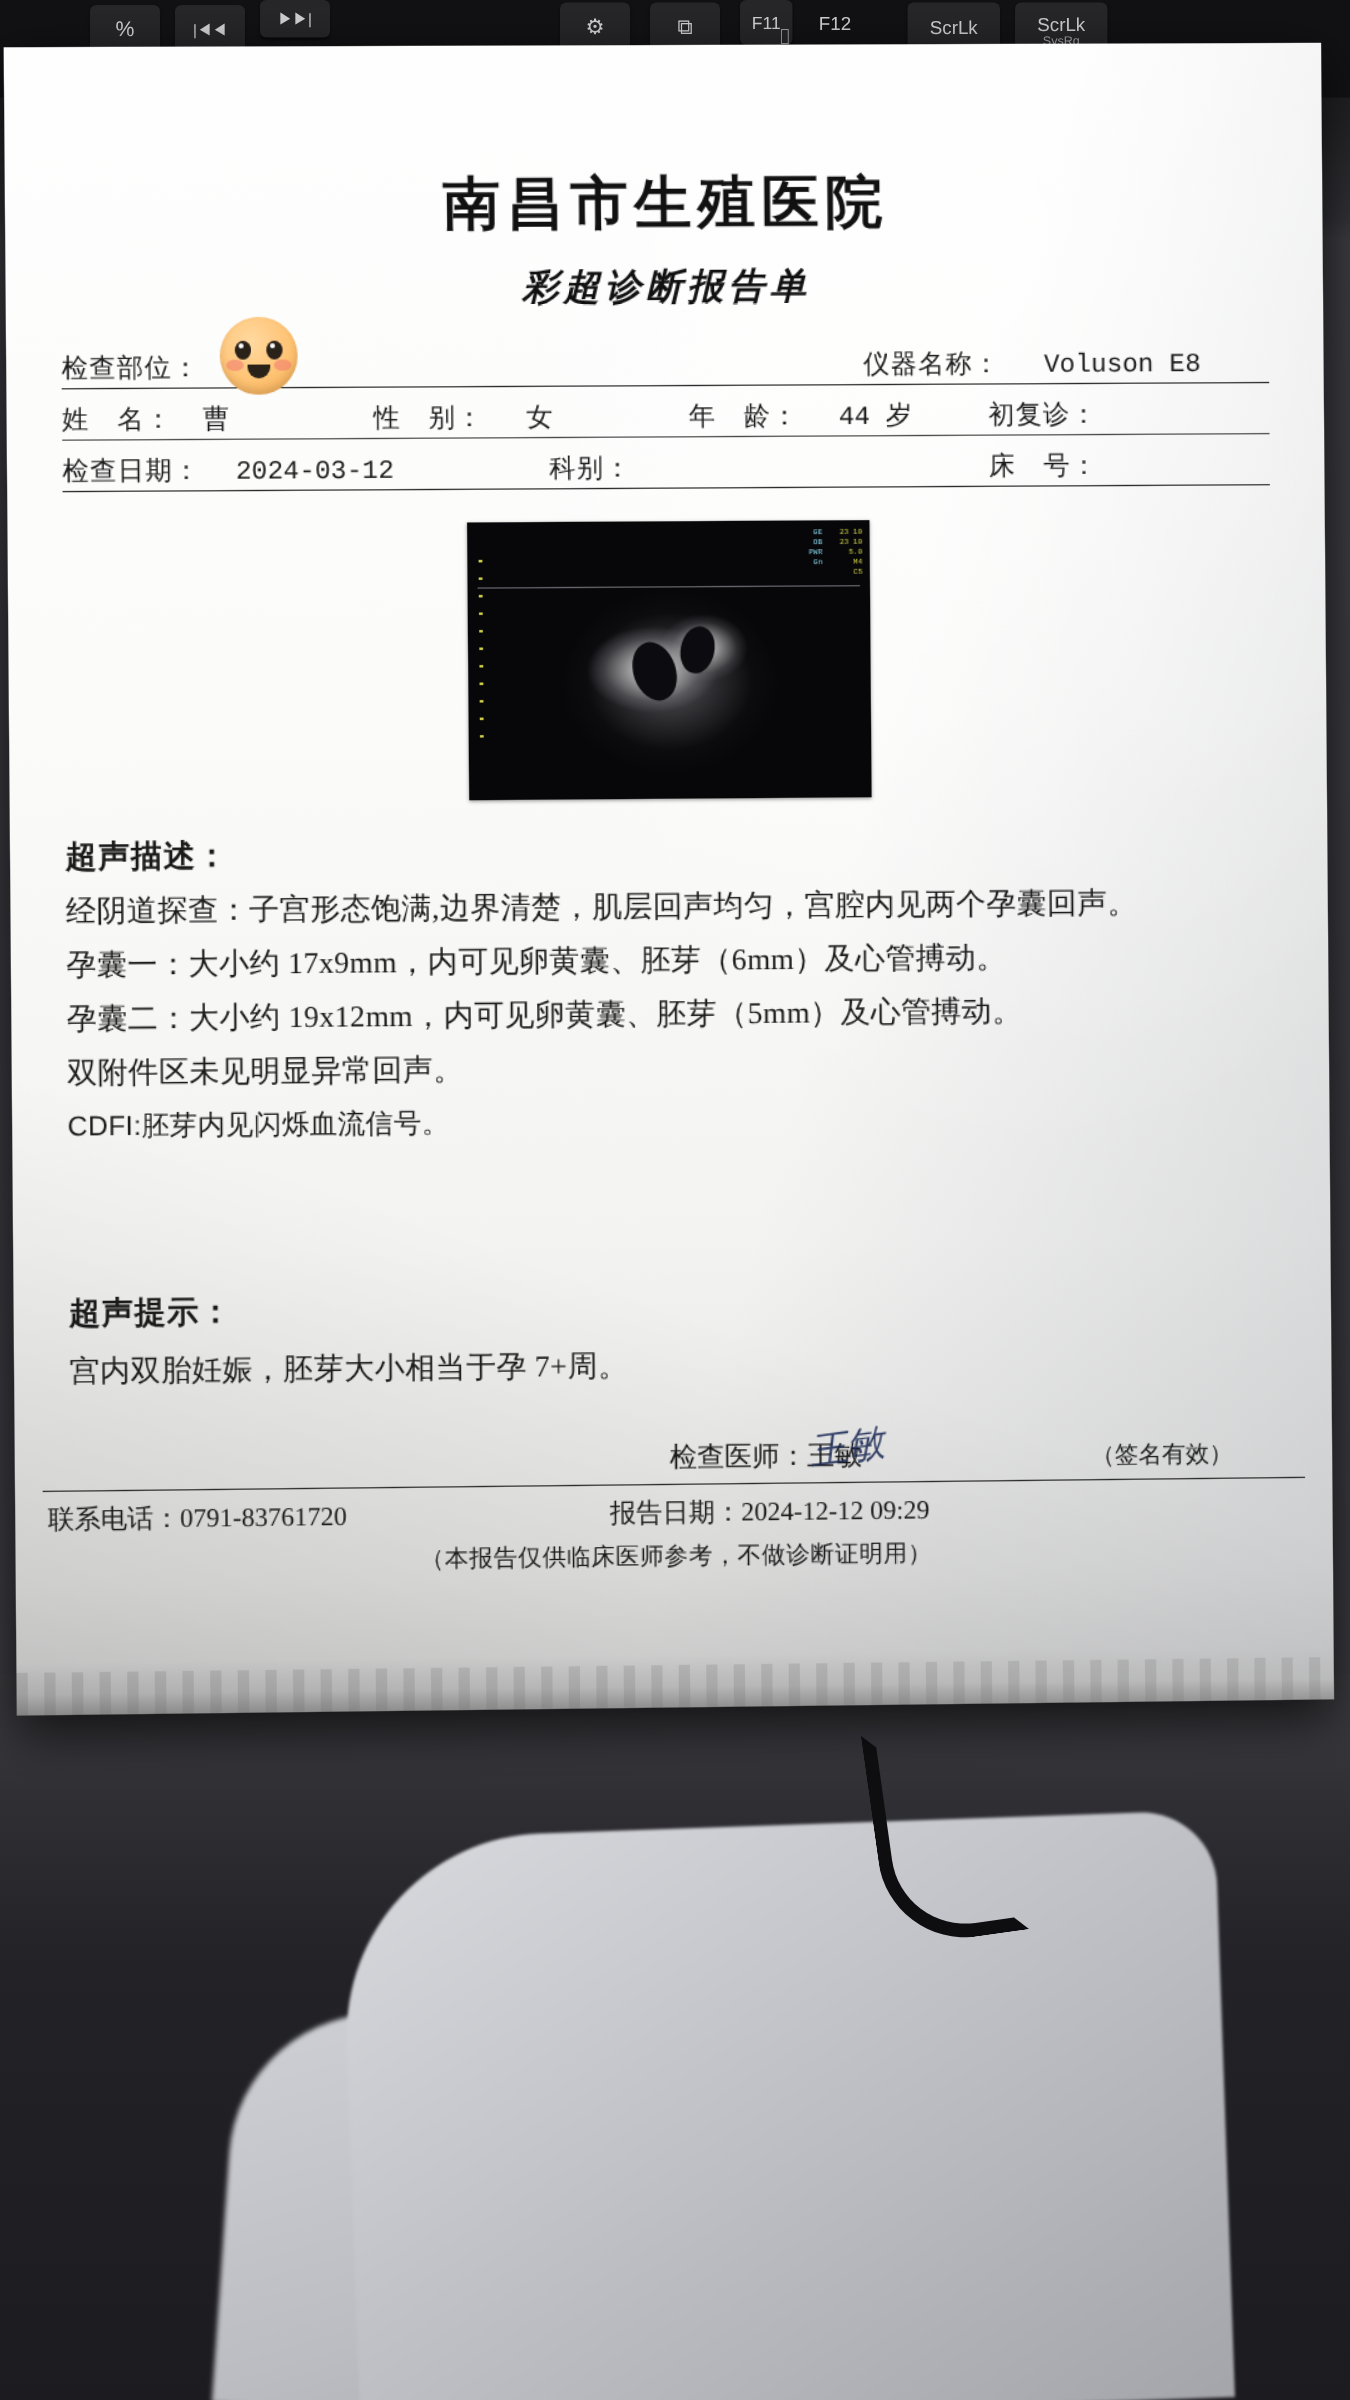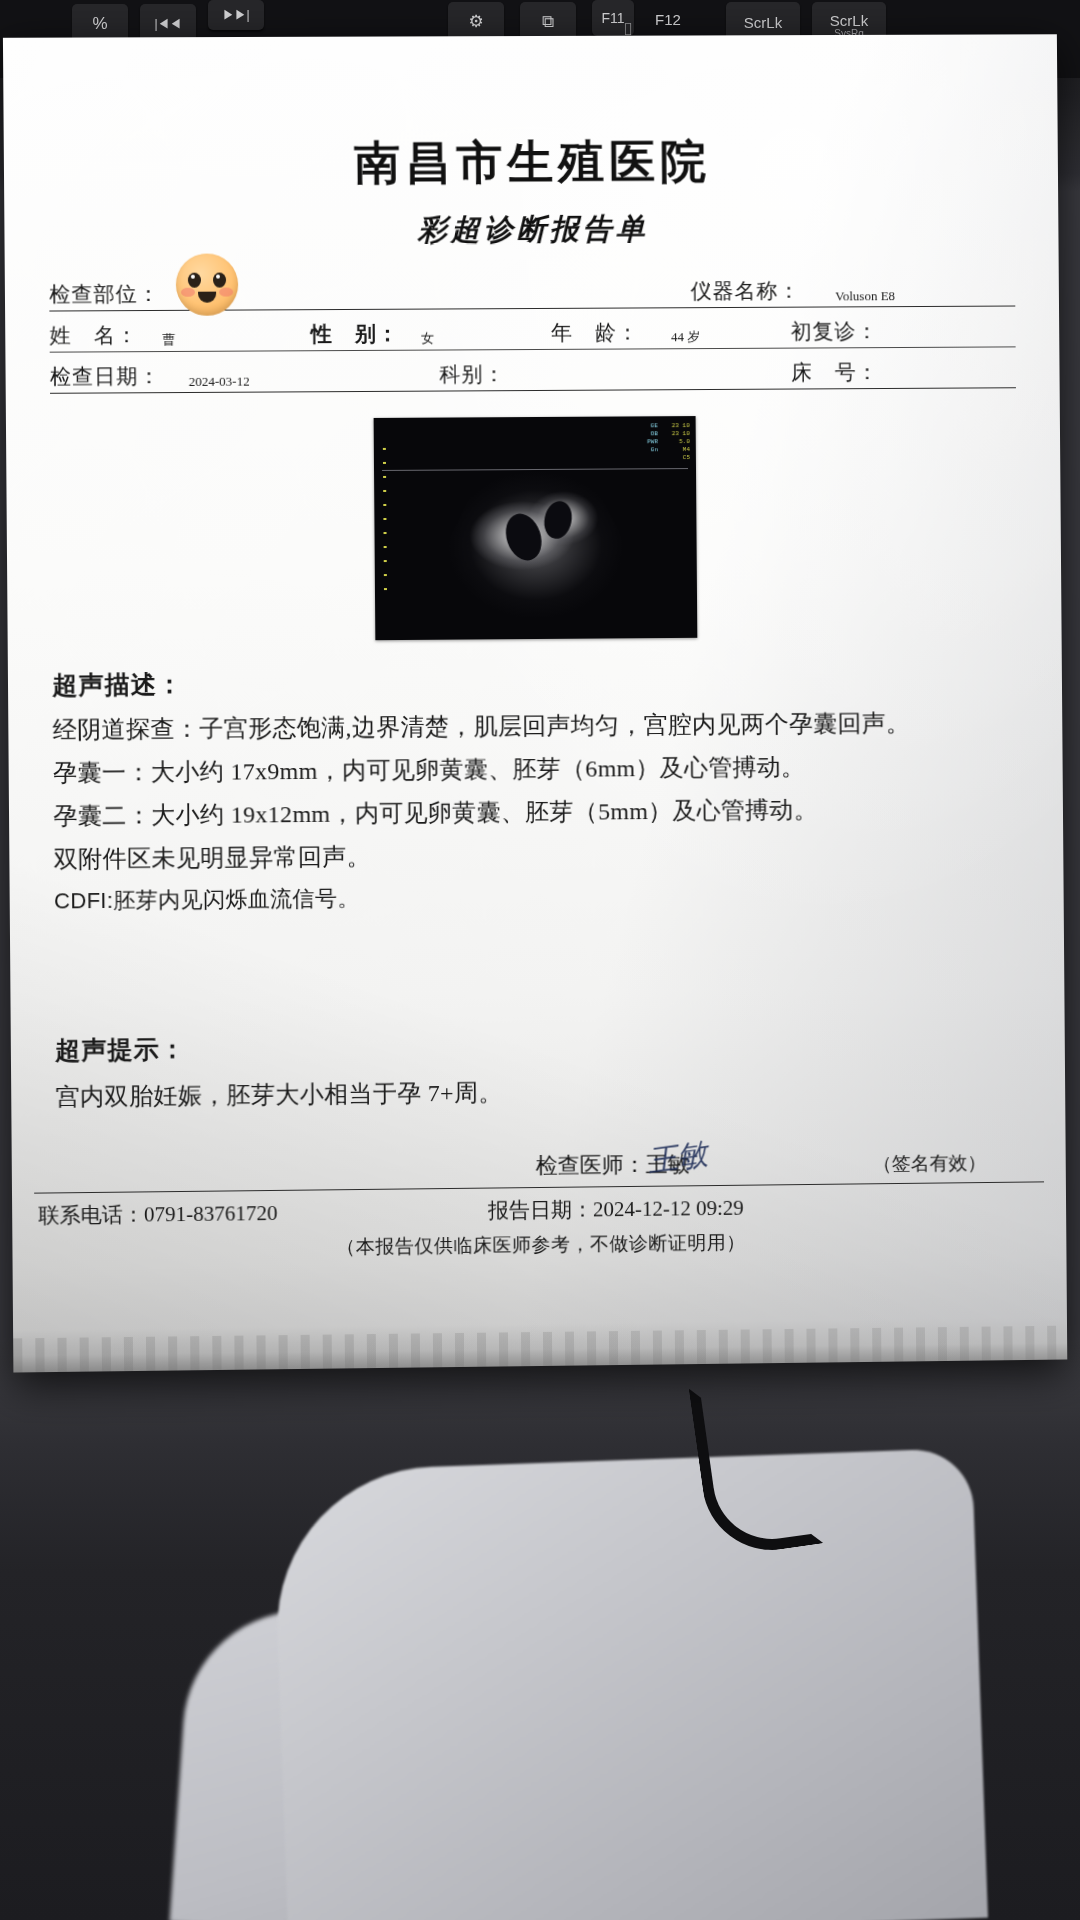--- a/index.html
+++ b/index.html
@@ -143,21 +143,21 @@
     position: relative;
   }
   .meta-row {
     display: flex;
     align-items: flex-end;
     height: 38px;
     position: relative;
   }
   .meta-cell { position: absolute; white-space: nowrap; }
   .lbl { letter-spacing: 1px; text-align: center; }
-  .val { font-family: Liberation Serif, serif; font-size: 13px; }
+  .val { font-family: Liberation Mono, monospace; font-size: 21px; }
   .rule {
     height: 1px;
     background: #2b2b2b;
     margin-top: 2px;
   }
   .rule.thin { background: #4a4a4a; }
 
   .emoji-sticker {
     position: absolute;
     left: 126px;
@@ -366,21 +366,21 @@
             <div class="cheek l"></div>
               <div class="cheek r"></div>
             <div class="mouth"></div>
           </div>
         </div>
         <div class="rule"></div>
 
         <div class="meta-row">
           <div class="meta-cell lbl" style="left:0px;">姓　名：</div>
           <div class="meta-cell val" style="left:112px;">曹</div>
-          <div class="meta-cell lbl" style="left:260px;font-weight:bold;">性　别：</div>
+          <div class="meta-cell lbl" style="left:248px;">性　别：</div>
           <div class="meta-cell val" style="left:370px;">女</div>
           <div class="meta-cell lbl" style="left:500px;">年　龄：</div>
           <div class="meta-cell val" style="left:620px;">44 岁</div>
           <div class="meta-cell lbl" style="left:740px;">初复诊：</div>
           <div class="meta-cell val" style="left:860px;"></div>
         </div>
         <div class="rule thin"></div>
 
         <div class="meta-row">
           <div class="meta-cell lbl" style="left:0px;">检查日期：</div>

